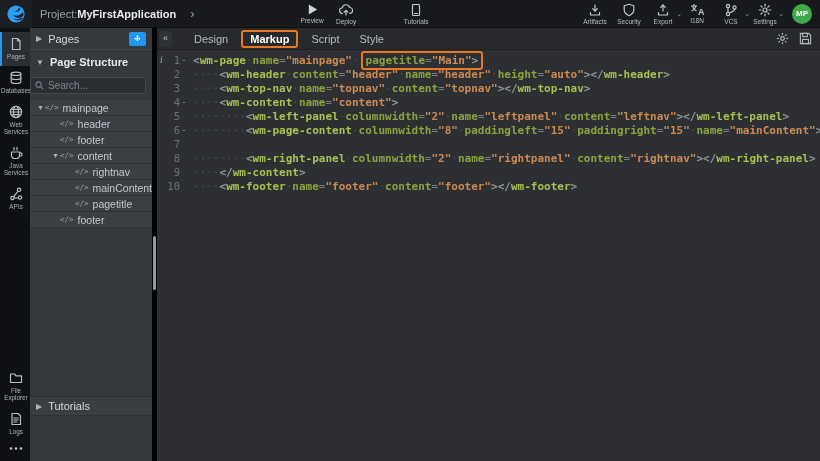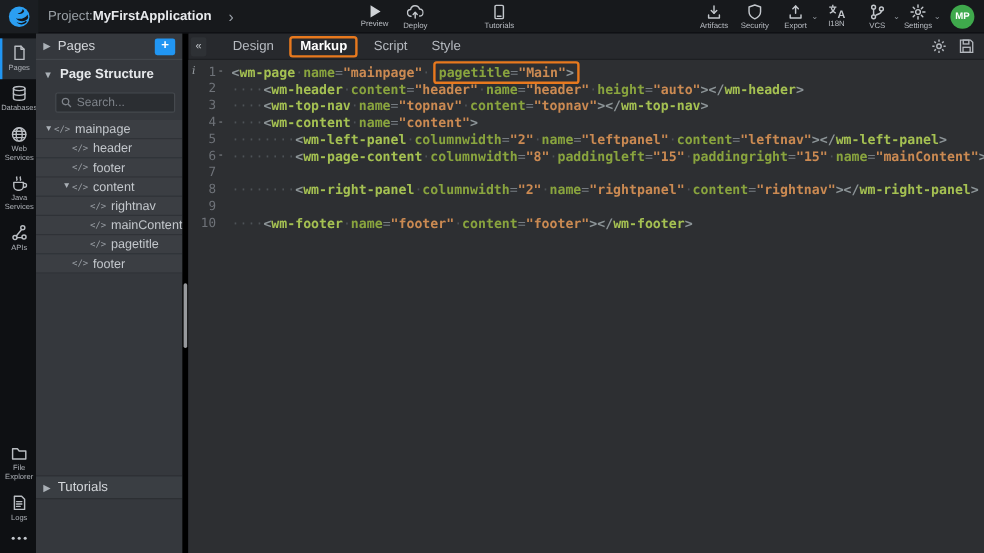--- a/index.html
+++ b/index.html
@@ -34,21 +34,21 @@
   .rail-item.active { background:#2b2f34; border-left:2px solid #2196f3; }
   .rail-bottom { margin-top:auto; display:flex; flex-direction:column; padding-bottom:4px; }
 
   
   .panel { width:122px; background:#35383d; flex:0 0 122px; display:flex; flex-direction:column; position:relative; font-size:11px; }
   .p-row { display:flex; align-items:center; padding:0 6px; color:#d4d7db; }
   .p-head { height:22px; border-bottom:1px solid #42464b; }
   .p-head .plus { margin-left:auto; width:17px; height:14px; background:#2196f3; border-radius:2px; color:#fff; font-size:11px; line-height:13px; text-align:center; font-weight:700; cursor:pointer; }
   .p-struct { height:24px; font-weight:700; color:#e6e8eb; }
   .caret-g { font-size:8px; color:#aab0b6; margin-right:6px; }
-  .search-wrap { padding:3px 6px 6px 16px; }
+  .search-wrap { padding:3px 6px 6px 0; }
   .search-box { height:17px; background:#2b2e32; border:1px solid #45494e; border-radius:2px; display:flex; align-items:center; padding:0 4px; }
   .search-box input { background:transparent; border:none; outline:none; color:#c6cacf; font-size:10px; width:84px; margin-left:4px; font-family:"Liberation Sans",sans-serif; }
   .search-box input::placeholder { color:#7e838a; }
   .tree { display:flex; flex-direction:column; }
   .tree-row { height:16px; display:flex; align-items:center; background:#3b3e43; border-bottom:1px solid #2f3237; color:#c3c7cc; font-size:10.5px; cursor:pointer; }
   .tree-row .tcaret { width:9px; font-size:7px; color:#aab0b6; text-align:center; }
   .tree-row .code-ic { font-size:7.5px; color:#989da3; margin-right:4px; font-family:"DejaVu Sans Mono",monospace; }
   .vars-row { position:absolute; left:0; right:0; top:368px; height:20px; background:#3a3e43; border-top:1px solid #2c2f33; border-bottom:1px solid #2c2f33; display:flex; align-items:center; padding:0 6px; color:#d4d7db; cursor:pointer; }
 
   
@@ -413,20 +413,20 @@
         <div class="code-bg code-scroll">
           <div class="code-area" id="code-area">
               <div class="code-line"><span class="g-info">i</span><span class="g-num">1</span><span class="g-fold">-</span><span class="ltext"><span class="tk-p">&lt;</span><span class="tk-tag">wm-page</span><span class="tk-ws">·</span><span class="tk-attr">name</span><span class="tk-eq">=</span><span class="tk-str">"mainpage"</span><span class="tk-ws">·</span><span class="anno-box"><span class="tk-attr">pagetitle</span><span class="tk-eq">=</span><span class="tk-str">"Main"</span><span class="tk-p">&gt;</span></span></span></div>
               <div class="code-line"><span class="g-info"></span><span class="g-num">2</span><span class="g-fold"></span><span class="ltext"><span class="tk-ws">····</span><span class="tk-p">&lt;</span><span class="tk-tag">wm-header</span><span class="tk-ws">·</span><span class="tk-attr">content</span><span class="tk-eq">=</span><span class="tk-str">"header"</span><span class="tk-ws">·</span><span class="tk-attr">name</span><span class="tk-eq">=</span><span class="tk-str">"header"</span><span class="tk-ws">·</span><span class="tk-attr">height</span><span class="tk-eq">=</span><span class="tk-str">"auto"</span><span class="tk-p">&gt;&lt;/</span><span class="tk-tag">wm-header</span><span class="tk-p">&gt;</span></span></div>
               <div class="code-line"><span class="g-info"></span><span class="g-num">3</span><span class="g-fold"></span><span class="ltext"><span class="tk-ws">····</span><span class="tk-p">&lt;</span><span class="tk-tag">wm-top-nav</span><span class="tk-ws">·</span><span class="tk-attr">name</span><span class="tk-eq">=</span><span class="tk-str">"topnav"</span><span class="tk-ws">·</span><span class="tk-attr">content</span><span class="tk-eq">=</span><span class="tk-str">"topnav"</span><span class="tk-p">&gt;&lt;/</span><span class="tk-tag">wm-top-nav</span><span class="tk-p">&gt;</span></span></div>
               <div class="code-line"><span class="g-info"></span><span class="g-num">4</span><span class="g-fold">-</span><span class="ltext"><span class="tk-ws">····</span><span class="tk-p">&lt;</span><span class="tk-tag">wm-content</span><span class="tk-ws">·</span><span class="tk-attr">name</span><span class="tk-eq">=</span><span class="tk-str">"content"</span><span class="tk-p">&gt;</span></span></div>
               <div class="code-line"><span class="g-info"></span><span class="g-num">5</span><span class="g-fold"></span><span class="ltext"><span class="tk-ws">········</span><span class="tk-p">&lt;</span><span class="tk-tag">wm-left-panel</span><span class="tk-ws">·</span><span class="tk-attr">columnwidth</span><span class="tk-eq">=</span><span class="tk-str">"2"</span><span class="tk-ws">·</span><span class="tk-attr">name</span><span class="tk-eq">=</span><span class="tk-str">"leftpanel"</span><span class="tk-ws">·</span><span class="tk-attr">content</span><span class="tk-eq">=</span><span class="tk-str">"leftnav"</span><span class="tk-p">&gt;&lt;/</span><span class="tk-tag">wm-left-panel</span><span class="tk-p">&gt;</span></span></div>
               <div class="code-line"><span class="g-info"></span><span class="g-num">6</span><span class="g-fold">-</span><span class="ltext"><span class="tk-ws">········</span><span class="tk-p">&lt;</span><span class="tk-tag">wm-page-content</span><span class="tk-ws">·</span><span class="tk-attr">columnwidth</span><span class="tk-eq">=</span><span class="tk-str">"8"</span><span class="tk-ws">·</span><span class="tk-attr">paddingleft</span><span class="tk-eq">=</span><span class="tk-str">"15"</span><span class="tk-ws">·</span><span class="tk-attr">paddingright</span><span class="tk-eq">=</span><span class="tk-str">"15"</span><span class="tk-ws">·</span><span class="tk-attr">name</span><span class="tk-eq">=</span><span class="tk-str">"mainContent"</span><span class="tk-p">&gt;</span></span></div>
               <div class="code-line"><span class="g-info"></span><span class="g-num">7</span><span class="g-fold"></span></div>
               <div class="code-line"><span class="g-info"></span><span class="g-num">8</span><span class="g-fold"></span><span class="ltext"><span class="tk-ws">········</span><span class="tk-p">&lt;</span><span class="tk-tag">wm-right-panel</span><span class="tk-ws">·</span><span class="tk-attr">columnwidth</span><span class="tk-eq">=</span><span class="tk-str">"2"</span><span class="tk-ws">·</span><span class="tk-attr">name</span><span class="tk-eq">=</span><span class="tk-str">"rightpanel"</span><span class="tk-ws">·</span><span class="tk-attr">content</span><span class="tk-eq">=</span><span class="tk-str">"rightnav"</span><span class="tk-p">&gt;&lt;/</span><span class="tk-tag">wm-right-panel</span><span class="tk-p">&gt;</span></span></div>
-              <div class="code-line"><span class="g-info"></span><span class="g-num">9</span><span class="g-fold"></span></div>
+              <div class="code-line"><span class="g-info"></span><span class="g-num">9</span><span class="g-fold"></span><span class="ltext"><span class="tk-ws">····</span><span class="tk-p">&lt;/</span><span class="tk-tag">wm-content</span><span class="tk-p">&gt;</span></span></div>
               <div class="code-line"><span class="g-info"></span><span class="g-num">10</span><span class="g-fold"></span><span class="ltext"><span class="tk-ws">····</span><span class="tk-p">&lt;</span><span class="tk-tag">wm-footer</span><span class="tk-ws">·</span><span class="tk-attr">name</span><span class="tk-eq">=</span><span class="tk-str">"footer"</span><span class="tk-ws">·</span><span class="tk-attr">content</span><span class="tk-eq">=</span><span class="tk-str">"footer"</span><span class="tk-p">&gt;&lt;/</span><span class="tk-tag">wm-footer</span><span class="tk-p">&gt;</span></span></div>
             </div>
         </div>
       </div>
     </main>
   </div>
 </div>
 
 </body></html>

